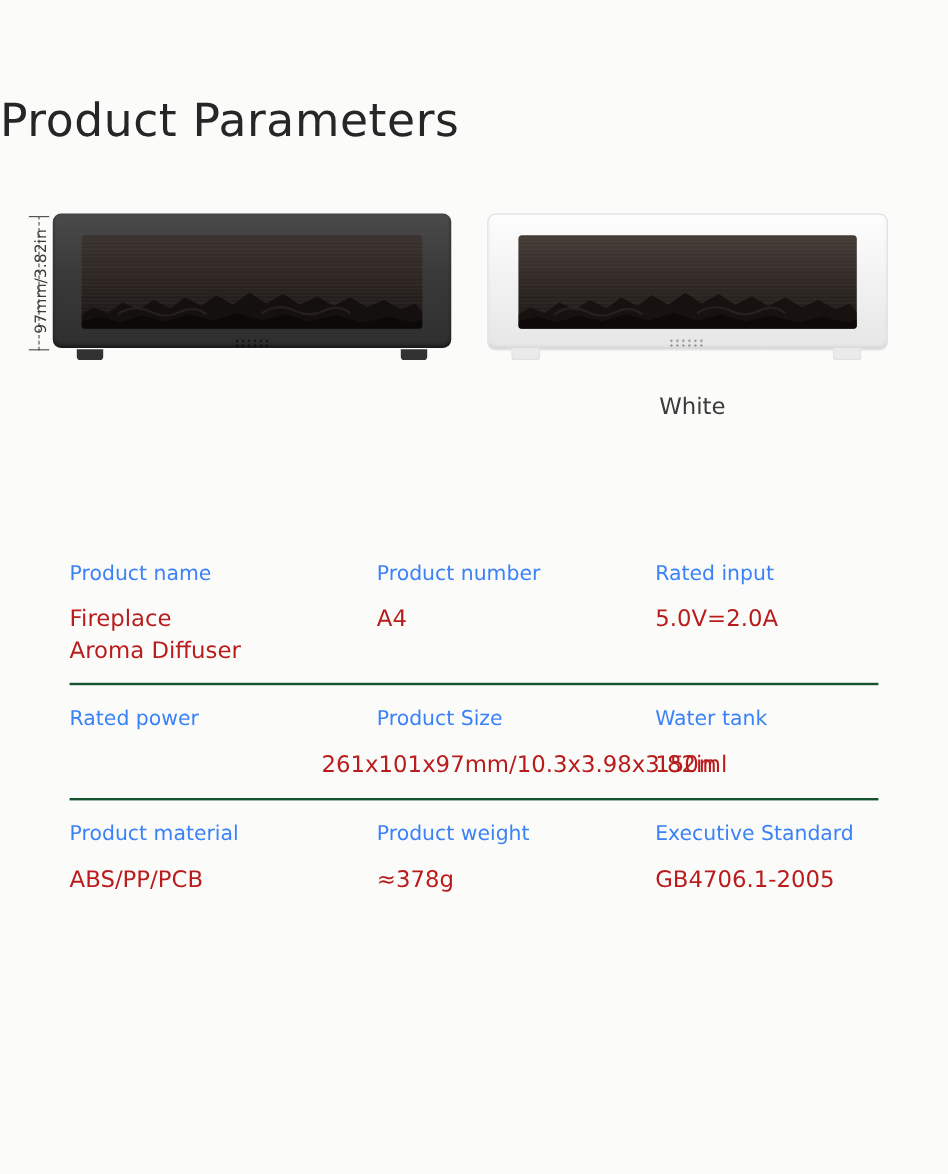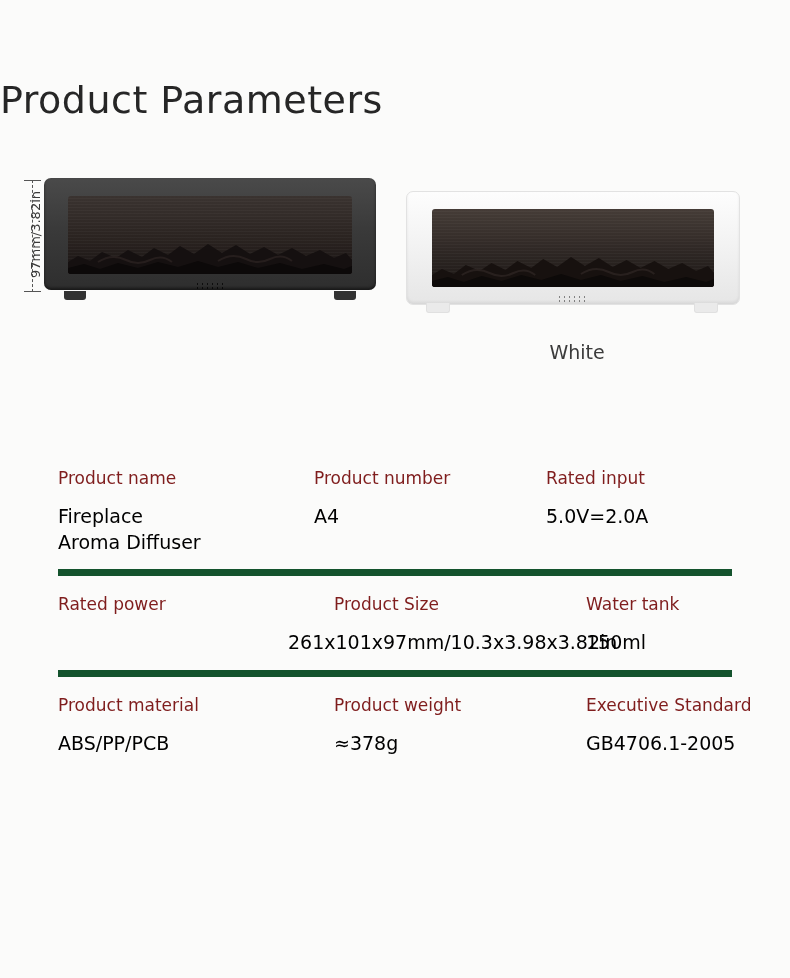--- a/index.html
+++ b/index.html
@@ -32,21 +32,21 @@
     position: relative;
     margin-top: 56px;
     height: 230px;
   }
 
   .product {
     position: absolute;
     width: 342px;
   }
   .product-black { left: 44px; top: 0; }
-  .product-white { left: 406px; top: 13px; }
+  .product-white { left: 406px; top: 0; }
 
   .caption {
     text-align: center;
     font-size: 19px;
     color: #3b3b3b;
     margin-top: 28px;
   }
 
   
   .device {
@@ -201,41 +201,40 @@
   
   .specs {
     margin: 42px 58px 0 58px;
     width: 674px;
   }
   .spec-row {
     display: flex;
     padding: 18px 0 14px 0;
   }
   .spec-row.divided {
-    border-top: 7px solid #14532d;
-    gap: 20px;
+    border-top: 2px solid #14532d;
   }
   .spec-cell {
     flex: 1 1 0;
     min-width: 0;
   }
   .spec-cell.c1 { flex: 0 0 256px; }
   .spec-cell.c2 { flex: 0 0 232px; }
   .spec-cell.c3 { flex: 1 1 auto; }
 
   .spec-label {
     font-size: 17px;
-    color: #7f1d1d;
+    color: #3b82f6;
     font-weight: 400;
     margin-bottom: 16px;
     white-space: nowrap;
   }
   .spec-value {
     font-size: 19px;
-    color: #000000;
+    color: #b91c1c;
     line-height: 1.35;
     white-space: nowrap;
   }
   .spec-value.wrap { white-space: normal; }
   .spec-value.wide { position: relative; left: -46px; }
 </style>
 </head>
 <body>
 
 <h1 class="page-title">Product Parameters</h1>

